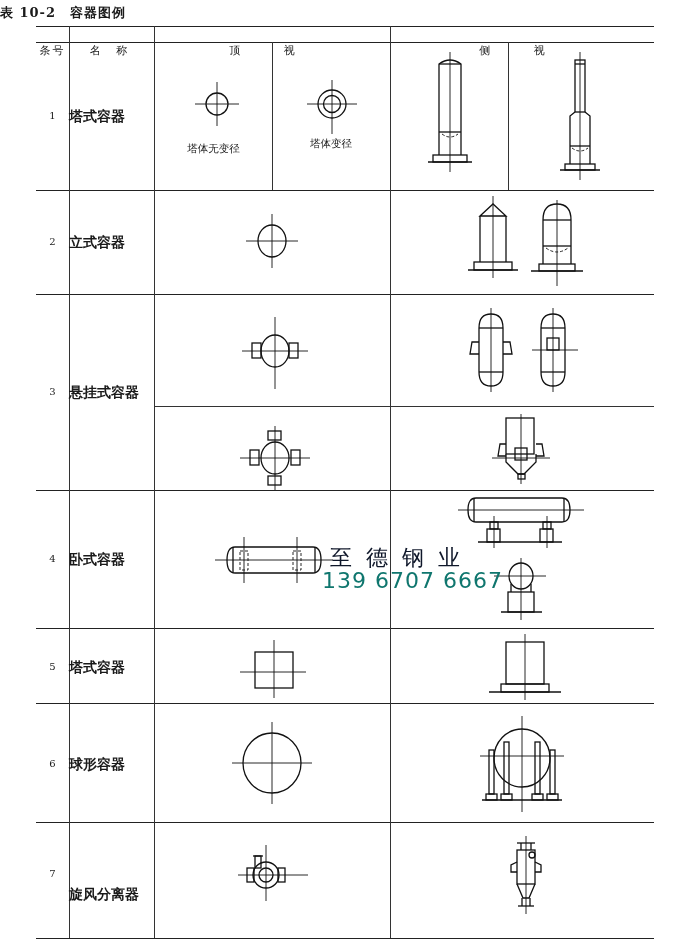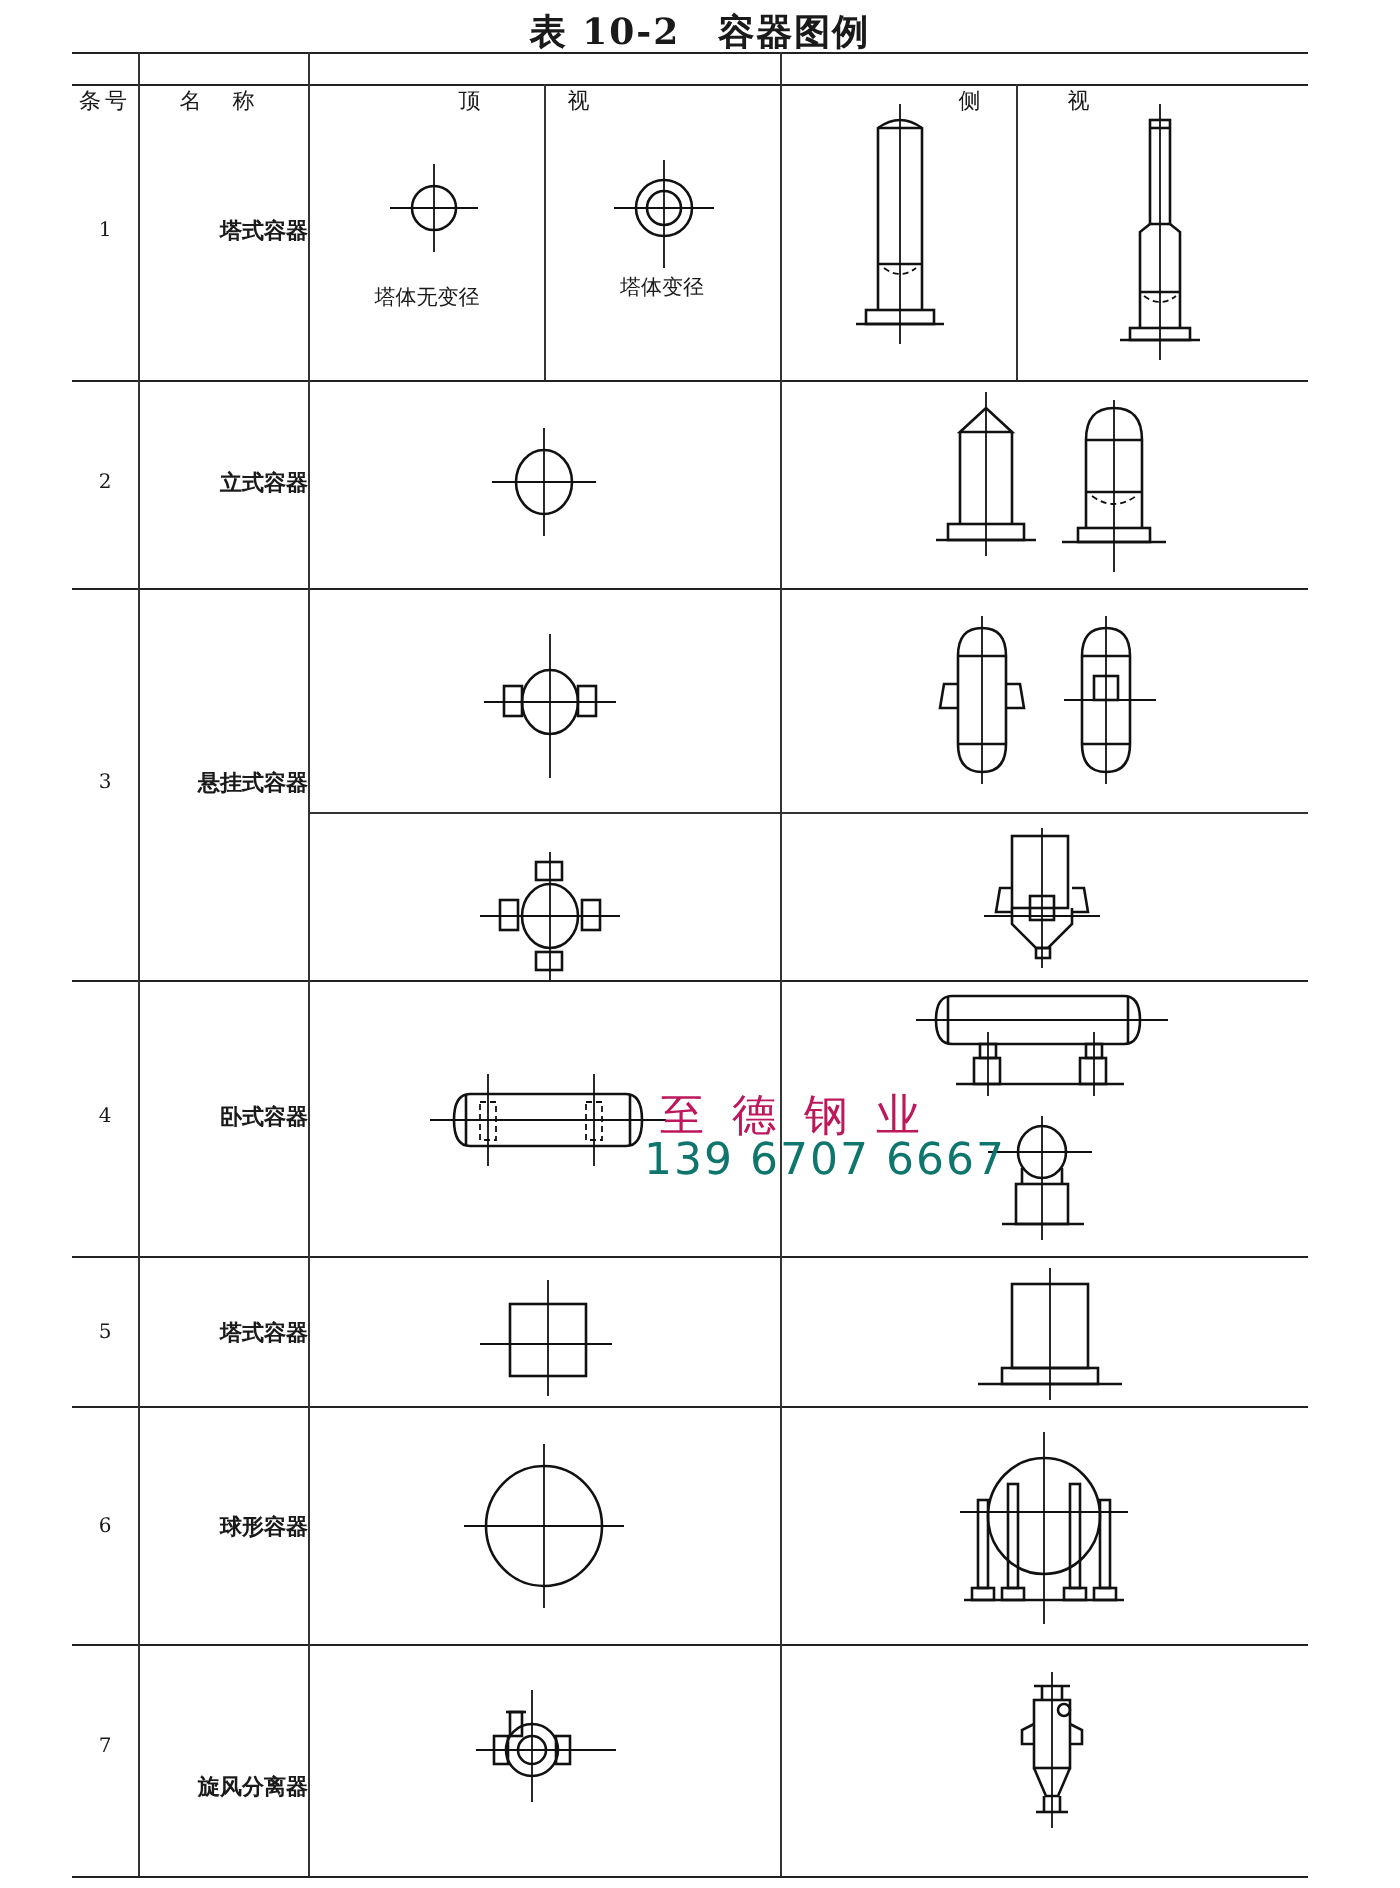--- a/index.html
+++ b/index.html
@@ -1,35 +1,35 @@
 <!DOCTYPE html>
 <html><head>
 <meta charset="utf-8">
 <style>
   html, body { margin: 0; padding: 0; background: #ffffff; }
   body { width: 700px; height: 944px; position: relative; overflow: hidden;
          font-family: "DejaVu Serif", "Liberation Serif", serif; color: #1a1a1a; }
-  .title { position: absolute; top: 4px; left: 0; width: 700px; text-align: center;
-           font-size: 18px; font-weight: bold; letter-spacing: 1px; }
+  .title { position: absolute; top: 4px; left: 0; width: 700px; 
+           font-size: 13px; font-weight: bold; letter-spacing: 1px; }
   .hline { position: absolute; left: 36px; width: 618px; height: 0; border-top: 1.6px solid #222; }
   .vline { position: absolute; width: 0; border-left: 1px solid #333; }
   .hthin { position: absolute; height: 0; border-top: 1px solid #333; }
   .hdr { position: absolute; top: 27px; font-size: 11px; text-align: center; letter-spacing: 6px;
          font-family: "DejaVu Sans", "Liberation Sans", sans-serif; margin-top: 16px; }
   .num { position: absolute; left: 36px; width: 33px; text-align: center; font-size: 10px; }
-  .name { position: absolute; left: 69px; width: 85px; text-align: right; font-size: 11px;
+  .name { position: absolute; left: 69px; width: 85px; text-align: left; font-size: 14px;
           font-family: "DejaVu Sans", "Liberation Sans", sans-serif; font-weight: bold; }
   .caption { position: absolute; font-size: 10.5px; text-align: center;
              font-family: Liberation Mono, monospace; }
   svg.dw { position: absolute; overflow: visible; }
   svg.dw * { fill: none; stroke: #111; stroke-width: 1.3; }
   svg.dw .c { stroke-width: 0.9; }
   svg.dw .d { stroke-dasharray: 3 2; stroke-width: 0.9; }
   .wm1 { position: absolute; left: 330px; top: 543px; font-size: 22px; letter-spacing: 14px;
-         color: #be185d; font-family: "DejaVu Sans", "Liberation Sans", sans-serif; }
+         color: #0f172a; font-family: "DejaVu Sans", "Liberation Sans", sans-serif; }
   .wm2 { position: absolute; left: 322px; top: 568px; font-size: 22px; letter-spacing: 1px;
          color: #0f766e; font-family: "DejaVu Sans", "Liberation Sans", sans-serif; }
 </style>
 </head>
 <body>
 
 <div class="title">表 10-2　容器图例</div>
 
 <div class="hline" style="top:26px"></div>
 <div class="hline" style="top:42px"></div>

